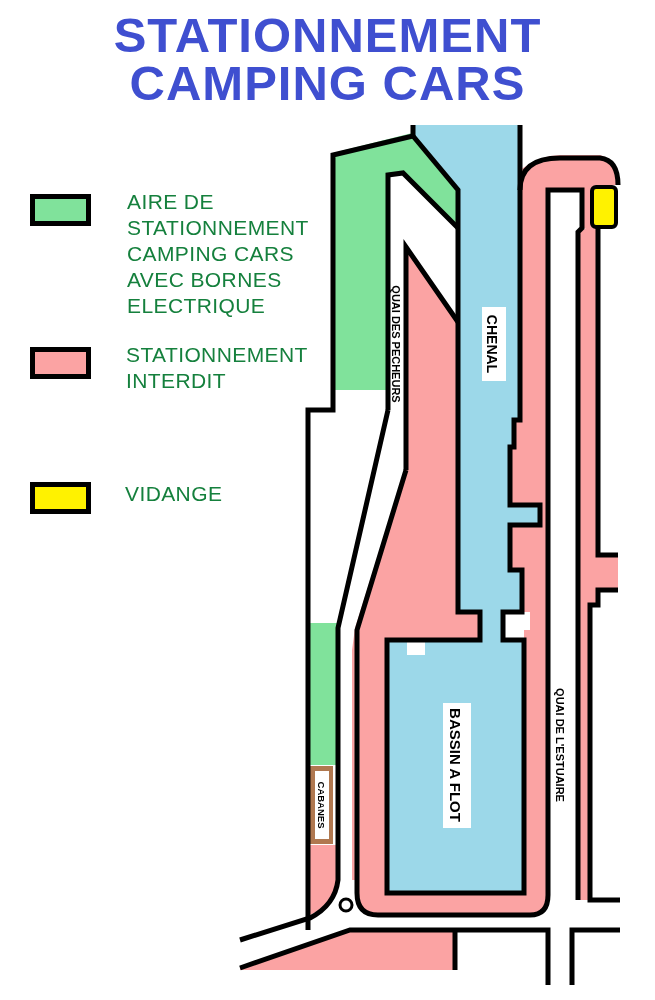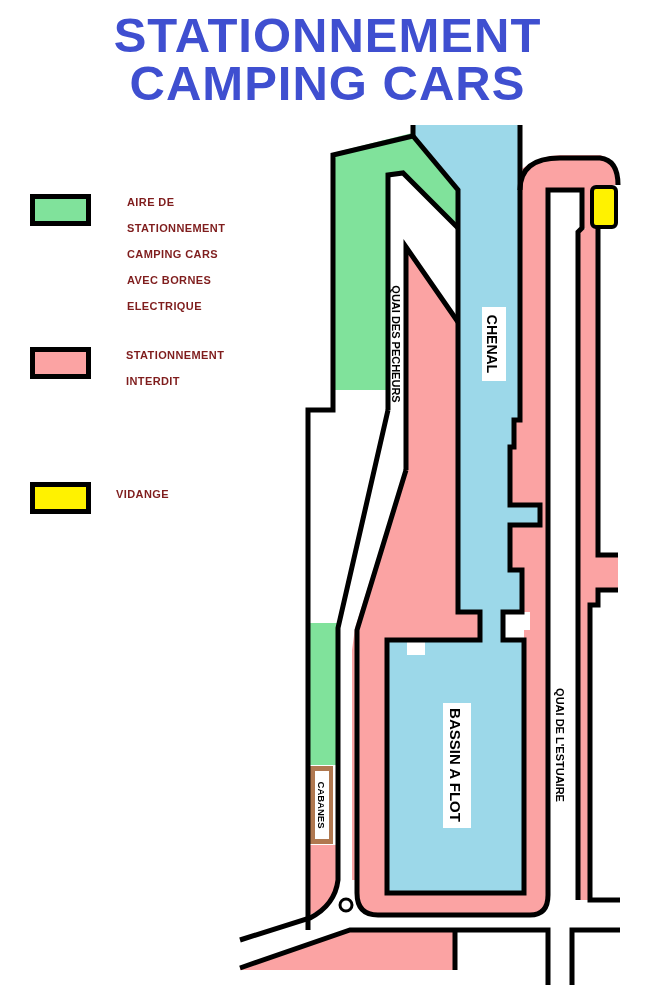--- a/index.html
+++ b/index.html
@@ -4,21 +4,21 @@
   <style>
     html, body { margin: 0; padding: 0; background: #ffffff; }
     body { width: 655px; height: 1000px; position: relative; overflow: hidden;
            font-family: "Liberation Sans", sans-serif; }
     .title { position: absolute; left: 0; width: 655px; text-align: center;
              font-family: "Liberation Sans", sans-serif; font-weight: bold;
              color: #3f4fd0; font-size: 49px; line-height: 50px; letter-spacing: 1px; margin: 0; }
     .title-1 { top: 10px; }
     .title-2 { top: 58px; }
     .legend-swatch { position: absolute; width: 61px; height: 32px; border: 5px solid #000; box-sizing: border-box; }
-    .legend-label { position: absolute; color: #7f1d1d; font-weight: bold; font-size: 11px;
+    .legend-label { position: absolute; color: #15803d; font-weight: normal; font-size: 21px;
                     line-height: 26px; letter-spacing: 0.4px; white-space: pre-line; }
     svg.map { position: absolute; left: 0; top: 0; }
     .map-label { font-family: "Liberation Sans", sans-serif; font-weight: bold; fill: #000; }
   </style>
 </head>
 <body>
 
 <h1 class="title title-1">STATIONNEMENT</h1>
 <h1 class="title title-2">CAMPING CARS</h1>
 
@@ -28,21 +28,21 @@
 STATIONNEMENT
 CAMPING CARS
 AVEC BORNES
 ELECTRIQUE</div>
 
   <div class="legend-swatch" style="left:30px; top:347px; background:#fba3a3;"></div>
   <div class="legend-label" style="left:126px; top:342px;">STATIONNEMENT
 INTERDIT</div>
 
   <div class="legend-swatch" style="left:30px; top:482px; background:#fff200;"></div>
-  <div class="legend-label" style="left:116px; top:481px;">VIDANGE</div>
+  <div class="legend-label" style="left:125px; top:481px;">VIDANGE</div>
 </div>
 
 <svg class="map" width="655" height="1000" viewBox="0 0 655 1000">
 
   <g>
     <path d="M413 125 L520 125 L520 420 L514 420 L514 447 L510 447 L510 505 L540 505 L540 525 L510 525 L510 570 L522 570 L522 612 L503 612 L503 640 L524 640 L524 893 L387 893 L387 640 L407 640 L407 655 L425 655 L425 640 L480 640 L480 612 L458 612 L458 195 L413 150 Z" fill="#9cd8e9" stroke="none"></path>
   </g>
 
   <path d="M333 153 L412 133 L458 190 L458 228 L403 173 L388 175 L388 390 L333 390 Z" fill="#80e29b" stroke="none"></path>
 

